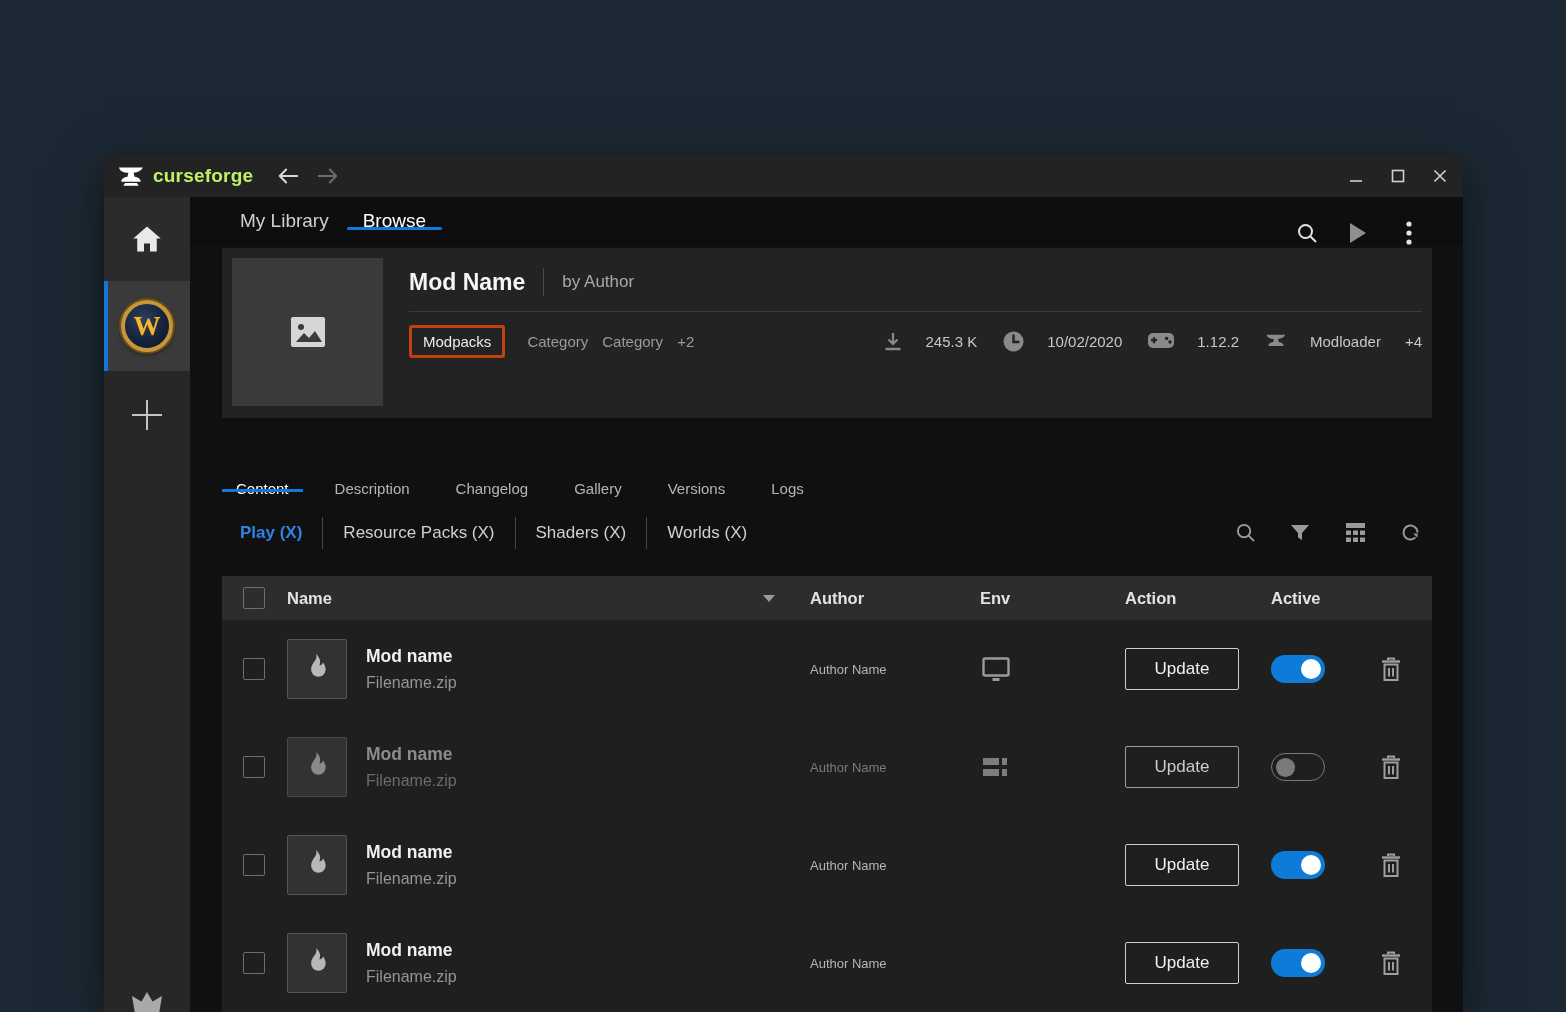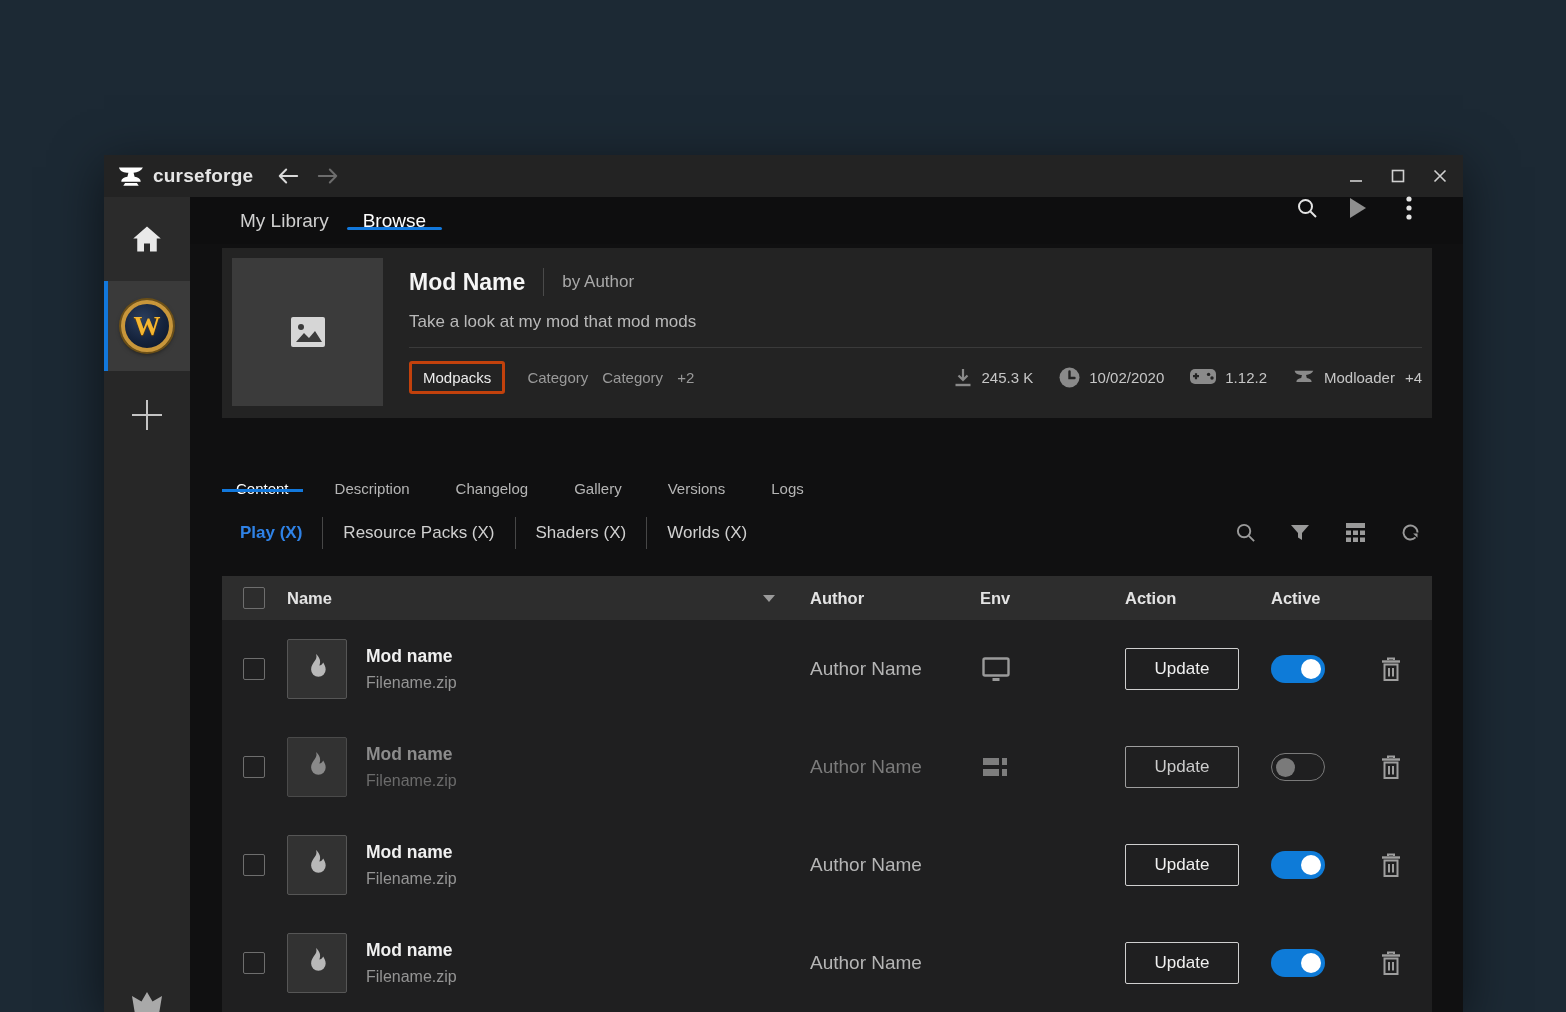--- a/index.html
+++ b/index.html
@@ -11,21 +11,21 @@
     background:#101011; overflow:hidden; box-shadow:0 12px 48px rgba(0,0,0,.55);
   }
 
   
   .titlebar {
     height:42px; background:#232323; display:flex; align-items:center;
     padding:0 16px 0 14px; color:#f2f2f2;
   }
   .logo-wrap { display:flex; align-items:center; gap:9px; }
   .logo-anvil { width:26px; height:22px; }
-  .app-name { font-size:19px; font-weight:bold; letter-spacing:.2px; color:#e5e5e5; }
+  .app-name { font-size:19px; font-weight:bold; letter-spacing:.2px; color:#bef264; }
   .nav-arrows { display:flex; align-items:center; gap:18px; margin-left:24px; }
   .arrow-btn { width:22px; height:18px; display:flex; align-items:center; }
   .win-controls { margin-left:auto; display:flex; align-items:center; gap:27px; }
   .win-btn { width:15px; height:15px; display:flex; align-items:center; justify-content:center; }
 
   
   .app-body { display:flex; height:815px; }
   .sidebar { width:86px; background:#272727; display:flex; flex-direction:column; align-items:stretch; flex-shrink:0; }
   .side-item { height:84px; display:flex; align-items:center; justify-content:center; position:relative; }
   .side-item.home { background:#2b2b2b; }
@@ -41,21 +41,21 @@
     background:radial-gradient(circle at 40% 35%, #2c3f5e 0%, #15233c 55%, #0b1424 100%);
     display:flex; align-items:center; justify-content:center;
     box-shadow:0 0 0 2px #6b4f17, 0 2px 5px rgba(0,0,0,.6);
   }
   .wow-w { font-family:"Liberation Serif", serif; font-weight:bold; font-size:27px; color:#f4b631;
            text-shadow:0 1px 1px #7a4a00; line-height:1; }
 
   .main { flex:1; display:flex; flex-direction:column; background:#101011; }
 
   
-  .topnav { height:84px; background:#0e0e0f; display:flex; align-items:flex-start; padding:0 43px 0 34px; }
+  .topnav { height:84px; background:#0e0e0f; display:flex; align-items:flex-end; padding:0 43px 0 34px; }
   .topnav-tabs { display:flex; align-items:flex-end; height:100%; }
   .nav-tab { padding:0 16px; height:100%; display:flex; align-items:center; position:relative;
              font-size:19px; color:#cfcfcf; margin-right:2px; cursor:default; }
   .nav-tab.active { color:#ffffff; }
   .nav-tab.active::after { content:""; position:absolute; left:0; right:0; bottom:14px; height:3px;
                            background:#1278dc; border-radius:2px; }
   .topnav-icons { margin-left:auto; display:flex; align-items:center; gap:29px; }
   .tn-icon { width:22px; height:22px; display:flex; align-items:center; justify-content:center; }
 
   
@@ -74,21 +74,21 @@
   .ta-server { margin-right:24px; }
   .play-btn { width:86px; height:42px; background:#0e7bd8; color:#fff; font-size:18px;
               border:none; border-radius:3px; font-family:inherit; cursor:pointer; }
   .mod-desc { font-size:17px; color:#b9b9b9; margin-top:16px; }
   .card-divider { height:1px; background:#3a3a3a; margin-top:15px; }
   .meta-row { display:flex; align-items:center; margin-top:13px; height:32px; }
   .badge { border:3px solid #c2410c; border-radius:3px; padding:5px 11px; font-size:15px; color:#ececec; }
   .category { font-size:15px; color:#9a9a9a; margin-left:22px;text-align:center; }
   .cat-more { font-size:15px; color:#9a9a9a; margin-left:14px; }
   .stats { margin-left:auto; display:flex; align-items:center; gap:13px; }
-  .stat { display:flex; align-items:center; gap:9px; margin-left:13px; }
+  .stat { display:flex; align-items:center; gap:23px; margin-left:13px; }
   .stat-text { font-size:15px; color:#c6c6c6; }
   .stat-more { font-size:15px; color:#c6c6c6; margin-left:1px; }
 
   
   .tabs { display:flex; margin-top:32px; height:50px; }
   .tab { padding:0 14px; margin-right:18px; font-size:15px; color:#b5b5b5; position:relative;
          display:flex; align-items:flex-start; padding-top:6px; cursor:default;margin-top:24px; }
   .tab.active { color:#ffffff; }
   .tab.active::after { content:""; position:absolute; left:0; right:0; bottom:8px; height:3px; background:#1278dc; }
 
@@ -118,21 +118,21 @@
   .checkbox { width:22px; height:22px; border:1.5px solid #6e6e6e; border-radius:2px; background:transparent; display:inline-block; }
   .h-name { display:flex; align-items:center; justify-content:space-between; padding-right:2px; }
   .sort-caret { width:0; height:0; border-left:6px solid transparent; border-right:6px solid transparent;
                 border-top:7px solid #9a9a9a; }
   .pl { padding-left:33px; }
   .mod-tile { width:60px; height:60px; background:#323232; border:1px solid #565656; border-radius:2px;
               display:flex; align-items:center; justify-content:center; }
   .c-namecol { flex-direction:column; align-items:flex-start; justify-content:center; gap:7px; }
   .mod-name { font-size:17.5px; font-weight:bold; color:#f0f0f0; }
   .mod-file { font-size:16px; color:#959595; }
-  .author-text { font-size:19px; color:#b5b5b5; }
+  .author-text { font-size:13px; color:#b5b5b5; }
   .update-btn { width:114px; height:42px; background:transparent; border:1px solid #cfcfcf; border-radius:2px;
                 color:#f0f0f0; font-size:17px; font-family:inherit; cursor:pointer; }
   .toggle { width:54px; height:28px; border-radius:14px; position:relative; display:inline-block; cursor:pointer; }
   .toggle.on { background:#0e7bd8; }
   .toggle.on .knob { position:absolute; right:4px; top:4px; width:20px; height:20px; border-radius:50%; background:#fff; }
   .toggle.off { background:transparent; border:1.5px solid #7a7a7a; }
   .toggle.off .knob { position:absolute; left:4px; top:3.5px; width:19px; height:19px; border-radius:50%; background:#7a7a7a; }
   .c-trash { padding-left:4px; }
 
   
@@ -251,21 +251,20 @@
               <circle cx="10" cy="10" r="3" fill="#3b3b3b"></circle>
               <path d="M5 25l8-9 5 5 6-7 7 11z" fill="#3b3b3b"></path>
             </svg>
           </div>
           <div class="mod-info">
             <div class="mod-title-row">
               <span class="mod-title">Mod Name</span>
               <span class="v-div"></span>
               <span class="mod-byline">by Author</span>
             </div>
-            <div class="mod-desc">Take a look at my mod that mod mods</div>
             <div class="card-divider"></div>
             <div class="meta-row">
               <span class="badge">Modpacks</span>
               <span class="category">Category</span>
               <span class="category" style="margin-left:14px">Category</span>
               <span class="cat-more">+2</span>
               <span class="stats">
                 <span class="stat">
                   <svg width="18" height="19" viewBox="0 0 18 19">
                       <path d="M9 1v10M4.5 7.5L9 12l4.5-4.5" stroke="#8a8a8a" stroke-width="2.2" fill="none"></path>

